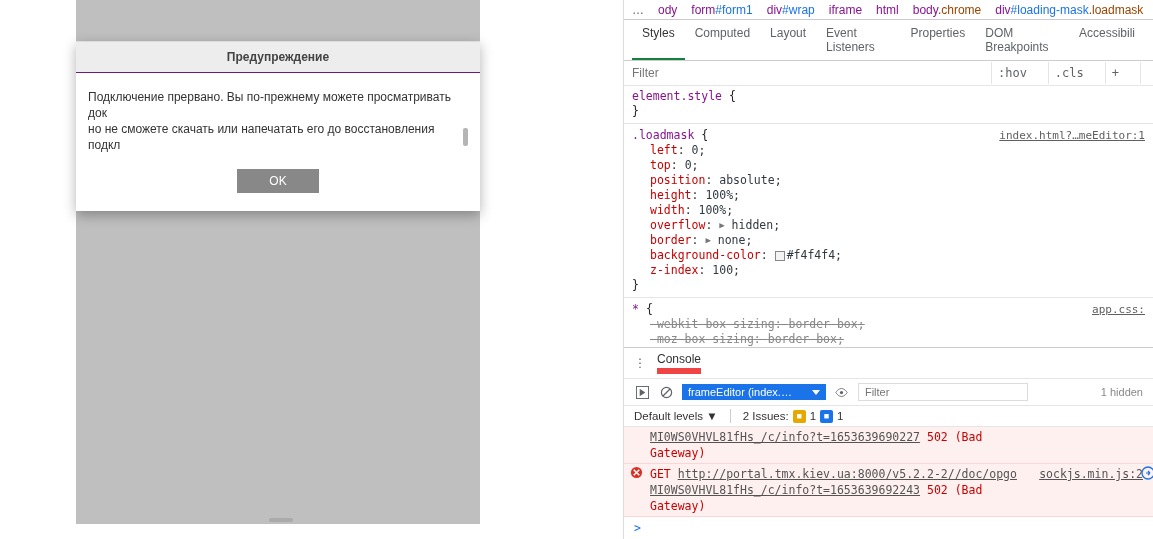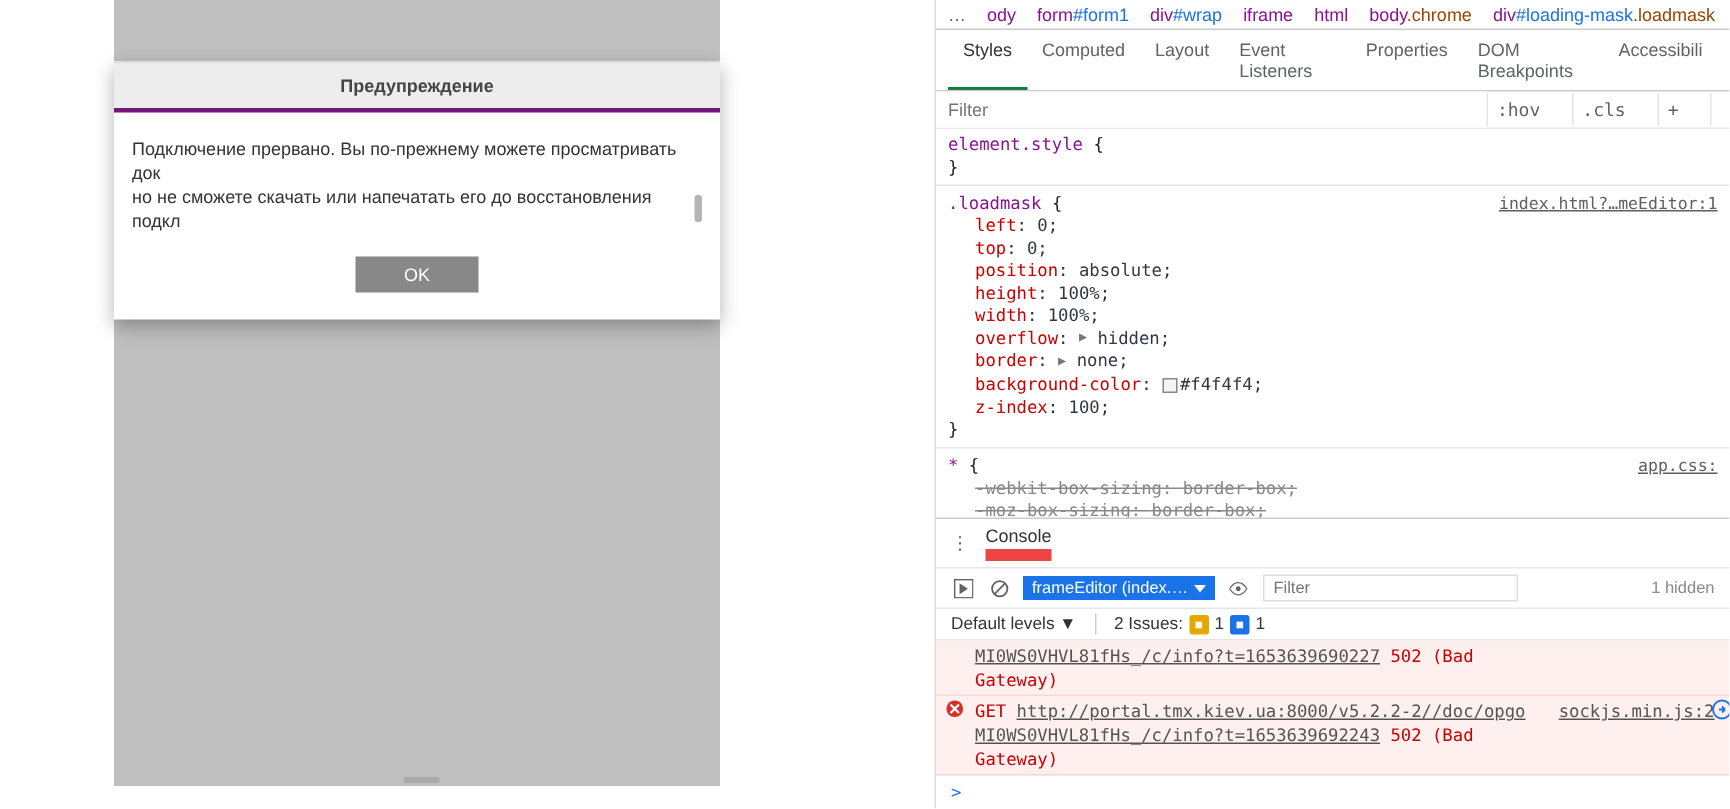--- a/index.html
+++ b/index.html
@@ -1,21 +1,21 @@
 <!DOCTYPE html>
 <html><head>
 <meta charset="utf-8">
 <style>
 * { box-sizing: border-box; margin: 0; padding: 0; }
 body { font-family: "Segoe UI", Arial, sans-serif; font-size: 12px; color: #333; background: #fff; overflow: hidden; }
 .container { display: flex; width: 1153px; height: 539px; }
 .left-pane { width: 624px; height: 100%; background: #fff; position: relative; border-right: 1px solid #ddd; }
 .app-area { position: absolute; left: 76px; top: 0; width: 404px; height: 524px; background: #bfbfbf; }
 .dialog { position: absolute; left: 0; top: 41px; width: 100%; background: #fff; box-shadow: 0 4px 12px rgba(0,0,0,.3); }
-.dialog-title { background: #ededed; text-align: center; padding: 8px 0; font-size: 12px; color: #444; font-weight: 600; border-top: 1px solid #dcdcdc; border-bottom: 3px solid #701a75; }
+.dialog-title { background: #ededed; text-align: center; padding: 8px 0; font-size: 12px; color: #444; font-weight: 600; border-top: 1px solid #dcdcdc; border-bottom: 1px solid #701a75; }
 .dialog-body { padding: 16px 12px 10px 12px; font-size: 12px; color: #333; line-height: 16px; }
 .dialog-body-row { display: flex; align-items: center; }
 .scrollbar-thumb { width: 5px; height: 18px; background: #b5b5b5; border-radius: 2px; margin-left: 6px; flex: none; }
 .dialog-footer { text-align: center; padding: 6px 0 18px 0; }
 .ok-btn { background: #888; color: #ffffff; border: none; padding: 5px 32px; font-size: 12px; cursor: pointer; }
 .drag-handle { position: absolute; left: 193px; bottom: 2px; width: 24px; height: 4px; background: #aaa; border-radius: 2px; }
 
 .devtools { flex: 1; height: 100%; display: flex; flex-direction: column; font-family: "Segoe UI", Arial, sans-serif; font-size: 12px; color: #333; }
 .breadcrumb { padding: 3px 8px 2px 8px; border-bottom: 1px solid #ccc; display: flex; gap: 14px; align-items: center; color: #5f6368; }
 .breadcrumb span { white-space: nowrap; }
@@ -38,26 +38,26 @@
 .pname { color: #c80000; }
 .pval { color: #303942; }
 .strike { text-decoration: line-through; color: #888; }
 .strike .pname, .strike .pval { color: #888; }
 .tri { font-size: 9px; color: #777; display: inline-block; vertical-align: middle; }
 .swatch { display: inline-block; width: 10px; height: 10px; border: 1px solid #888; background: #f4f4f4; vertical-align: middle; margin-right: 2px; }
 .divider { border-top: 1px solid #e5e5e5; margin: 4px -8px; }
 
 .console-wrap { border-top: 1px solid #ccc; display: flex; flex-direction: column; font-family: "Segoe UI", Arial, sans-serif; font-size: 12px; }
 .console-head { display: flex; align-items: center; gap: 10px; padding: 4px 10px; border-bottom: 1px solid #e5e5e5; }
-.console-head .lbl { border-bottom: 8px solid #ef4444; padding-bottom: 2px; color: #333; }
+.console-head .lbl { border-bottom: 6px solid #ef4444; padding-bottom: 2px; color: #333; }
 .dots { color: #5f6368; letter-spacing: 1px; cursor: pointer; }
 .console-tools { display: flex; align-items: center; gap: 8px; padding: 4px 10px; border-bottom: 1px solid #e5e5e5; color: #5f6368; }
 .ct-ico { width: 16px; height: 16px; display: inline-flex; align-items: center; justify-content: center; cursor: pointer; }
 .ct-ico svg { width: 13px; height: 13px; }
-.ctx-select { background: #1a73e8; color: #fff; padding: 2px 6px; font-size: 11px; border: none; display: flex; align-items: center; gap: 4px; cursor: pointer; }
+.ctx-select { background: #1a73e8; color: #fff; padding: 2px 6px; font-size: 11px; border: none; display: flex; align-items: center; gap: 20px; cursor: pointer; }
 .ctx-select .tri2 { border-left: 4px solid transparent; border-right: 4px solid transparent; border-top: 5px solid #fff; width: 0; height: 0; }
 .cfilter { border: 1px solid #ddd; padding: 2px 6px; font-size: 11px; width: 170px; }
 .hidden-ct { color: #888; font-size: 11px; margin-left: auto; }
 .levels-row { display: flex; align-items: center; gap: 12px; padding: 3px 10px; border-bottom: 1px solid #e5e5e5; font-size: 11.5px; color: #333; }
 .lv-sep { border-left: 1px solid #ccc; height: 14px; }
 .issues { display: flex; align-items: center; gap: 4px; }
 .badge { display: inline-flex; align-items: center; justify-content: center; width: 13px; height: 13px; font-size: 9px; color: #fff; border-radius: 2px; }
 .badge.y { background: #e6a700; }
 .badge.b { background: #1a73e8; }
 .console-body { flex: 1; overflow: hidden; font-family: Menlo, Consolas, monospace; font-size: 11.5px; line-height: 16px; }

